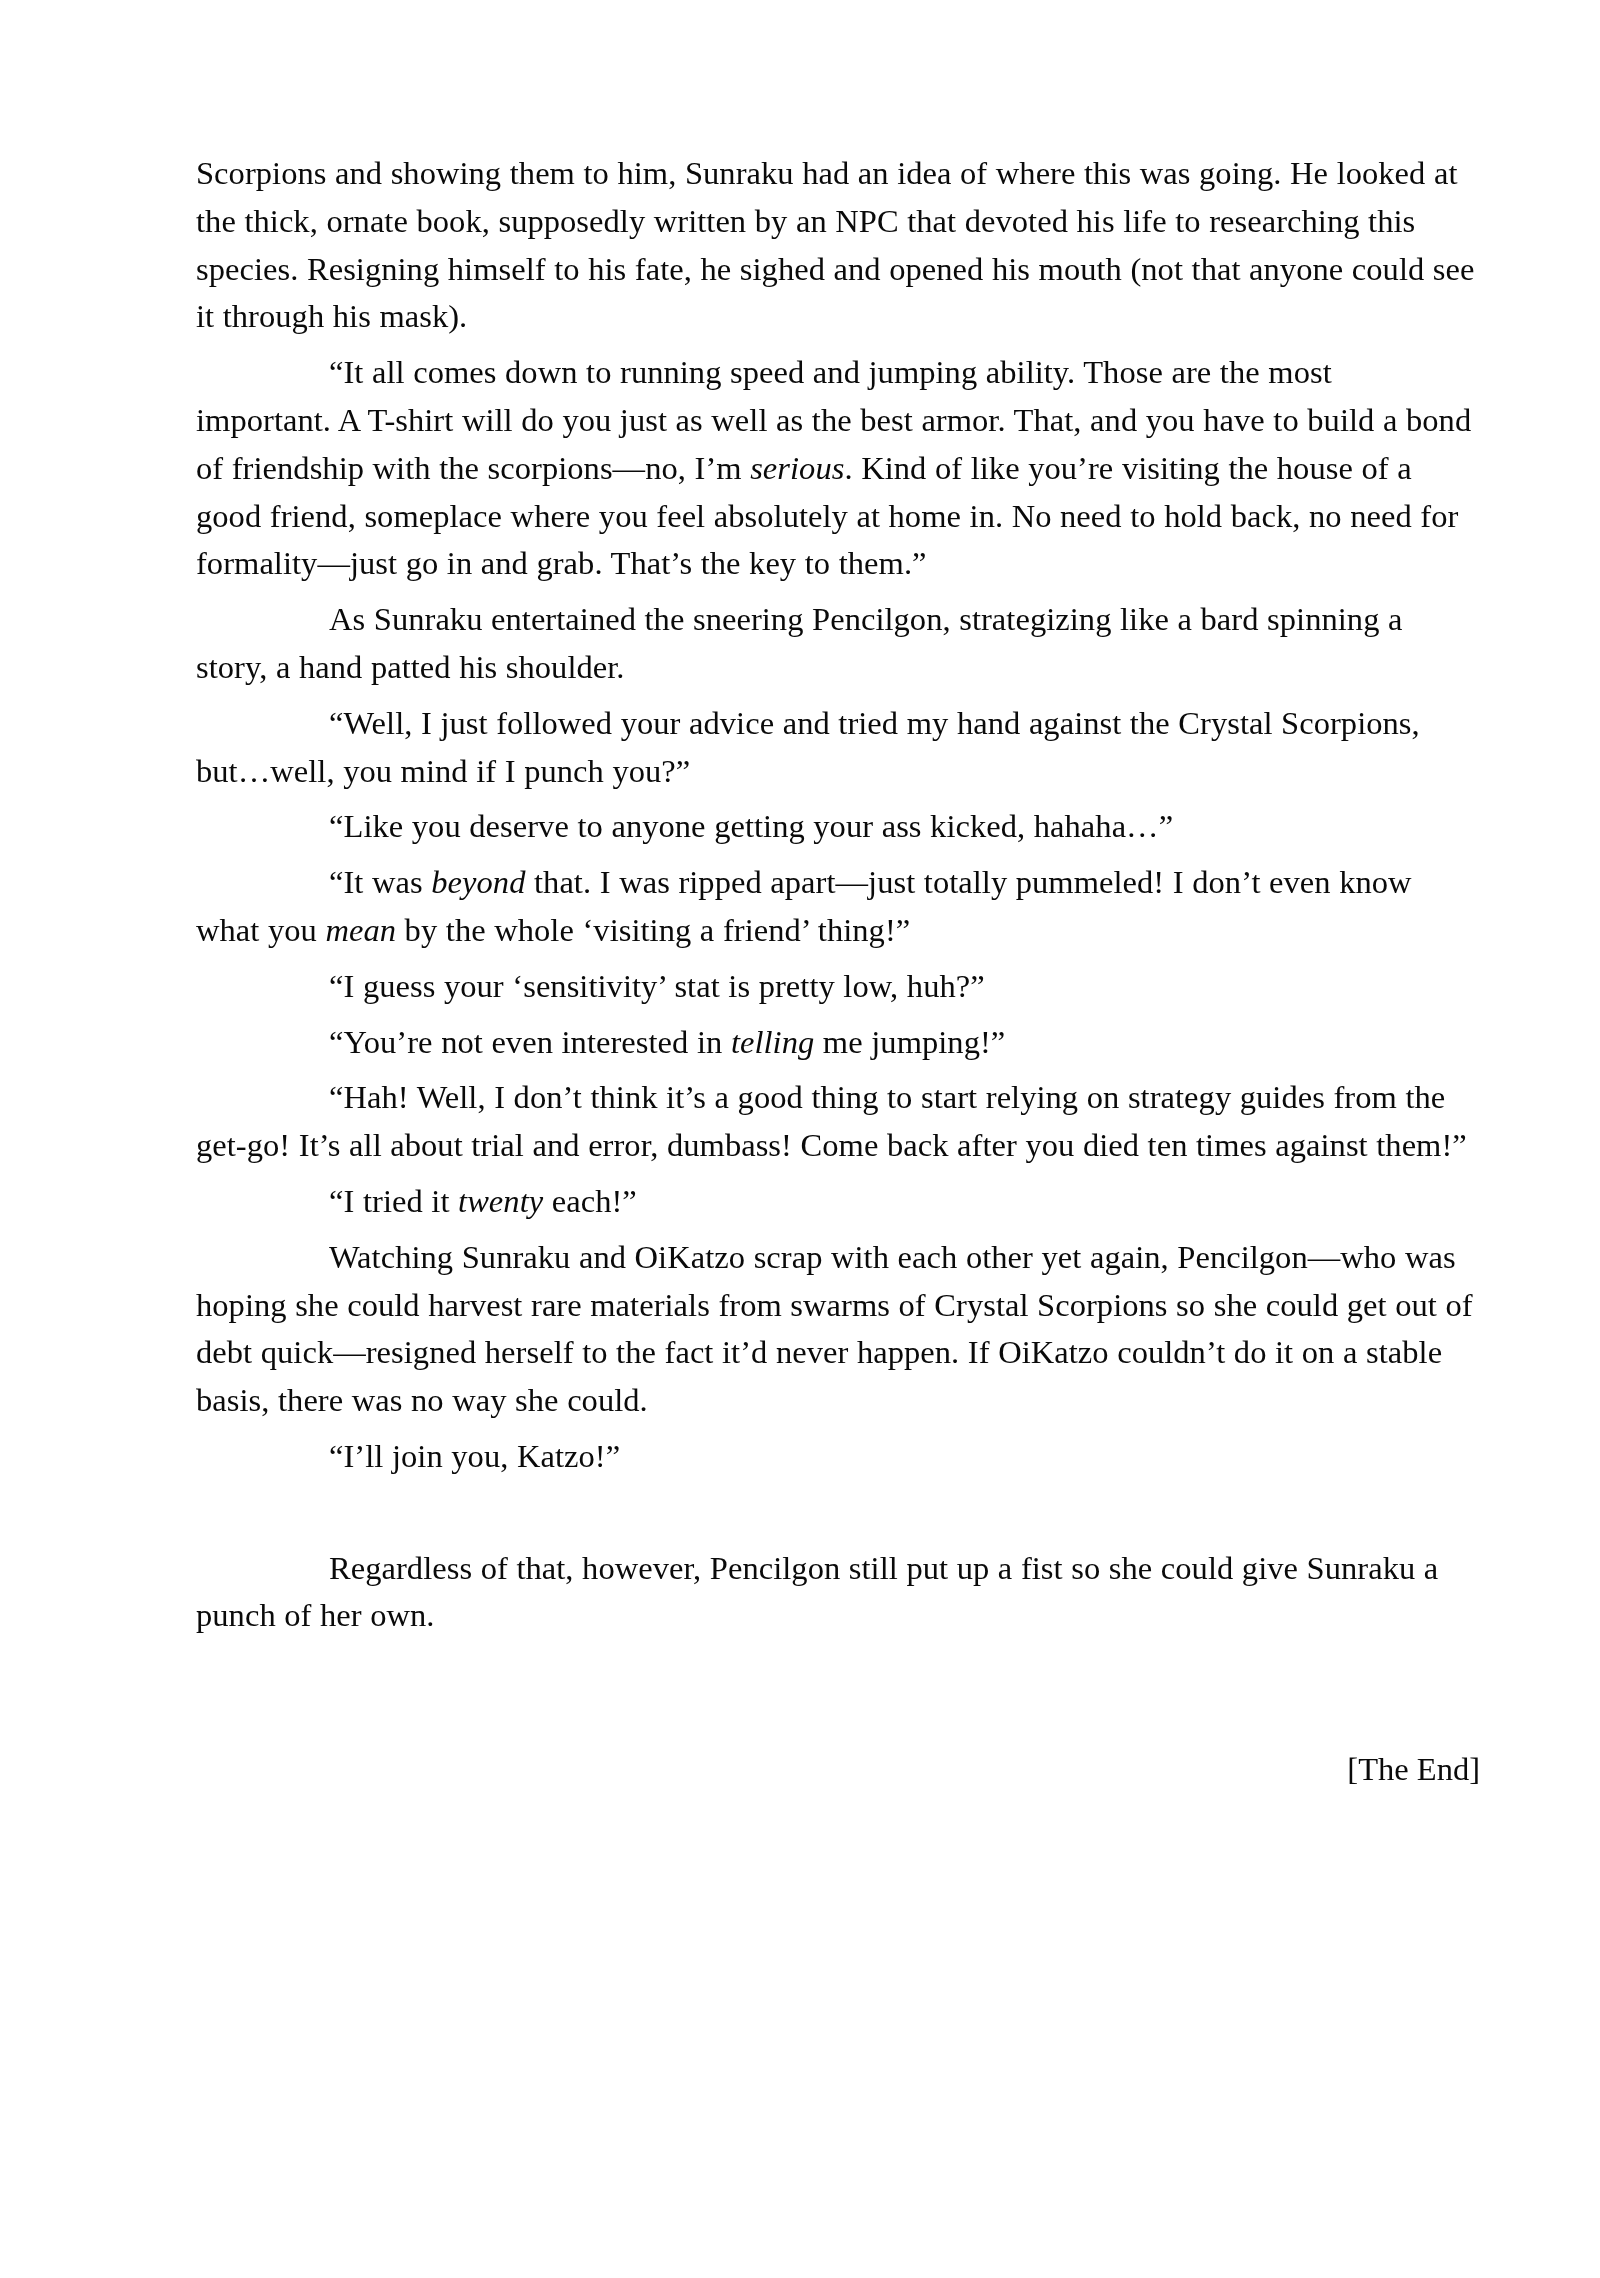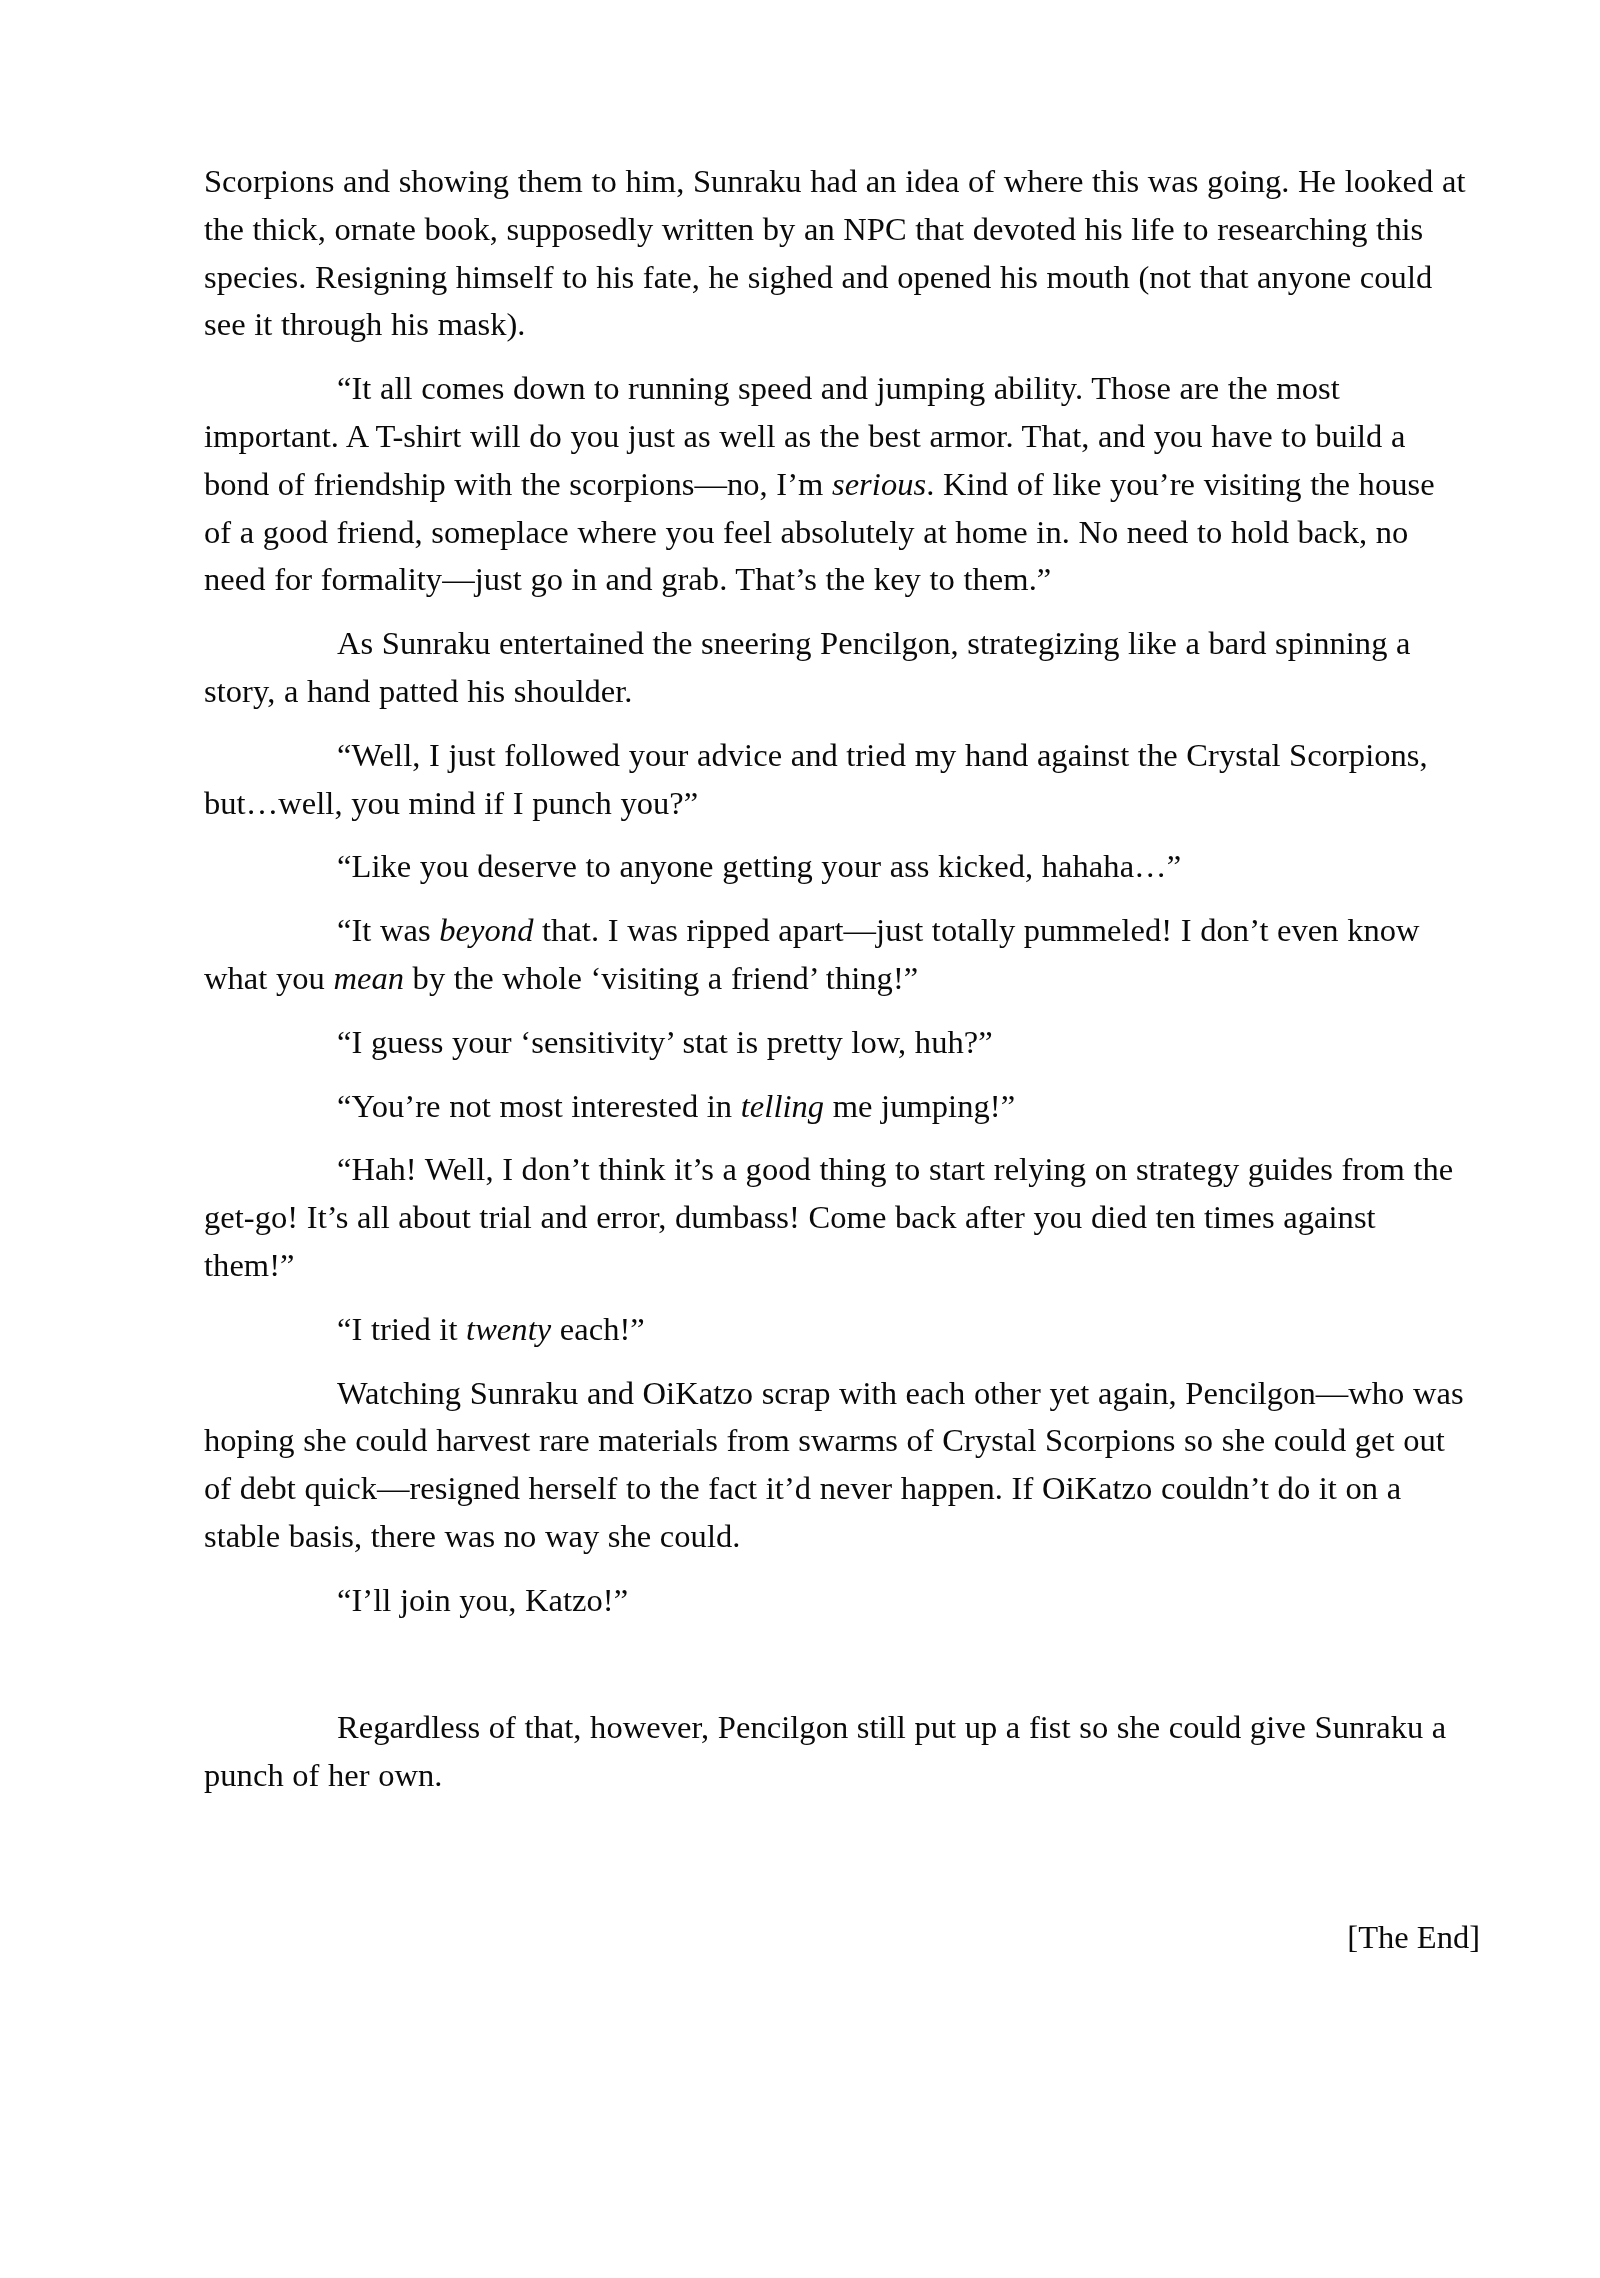--- a/index.html
+++ b/index.html
@@ -21,21 +21,21 @@
     left: 188px;
     top: 142px;
     width: 1295px;
   }
   .para {
     font-family: "Liberation Serif", "DejaVu Serif", serif;
     font-size: 32.5px;
     line-height: 47.8px;
     color: #0a0a0a;
     text-align: left;
-    margin: 16px;
+    margin: 8px;
     text-indent: 0;
     letter-spacing: 0.05px;
     word-spacing: 0.4px;
     -webkit-font-smoothing: antialiased;
   }
   .para.indent {
     text-indent: 133px;
   }
   .blank-line {
     height: 47.8px;
@@ -59,21 +59,21 @@
 <div class="page">
   <div class="text-column">
     <div id="body-text">
         <p class="para"><span>Scorpions and showing them to him, Sunraku had an idea of where this was going. He looked at the thick, ornate book, supposedly written by an NPC that devoted his life to researching this species. Resigning himself to his fate, he sighed and opened his mouth (not that anyone could see it through his mask).</span></p>
         <p class="para indent"><span>“It all comes down to running speed and jumping ability. Those are the most important. A T-shirt will do you just as well as the best armor. That, and you have to build a bond of friendship with the scorpions—no, I’m </span><em>serious</em><span>. Kind of like you’re visiting the house of a good friend, someplace where you feel absolutely at home in. No need to hold back, no need for formality—just go in and grab. That’s the key to them.”</span></p>
         <p class="para indent"><span>As Sunraku entertained the sneering Pencilgon, strategizing like a bard spinning a story, a hand patted his shoulder.</span></p>
         <p class="para indent"><span>“Well, I just followed your advice and tried my hand against the Crystal Scorpions, but…well, you mind if I punch you?”</span></p>
         <p class="para indent"><span>“Like you deserve to anyone getting your ass kicked, hahaha…”</span></p>
         <p class="para indent"><span>“It was </span><em>beyond</em><span> that. I was ripped apart—just totally pummeled! I don’t even know what you </span><em>mean</em><span> by the whole ‘visiting a friend’ thing!”</span></p>
         <p class="para indent"><span>“I guess your ‘sensitivity’ stat is pretty low, huh?”</span></p>
-        <p class="para indent"><span>“You’re not most interested in </span><em>telling</em><span> me jumping!”</span></p>
+        <p class="para indent"><span>“You’re not even interested in </span><em>telling</em><span> me jumping!”</span></p>
         <p class="para indent"><span>“Hah! Well, I don’t think it’s a good thing to start relying on strategy guides from the get-go! It’s all about trial and error, dumbass! Come back after you died ten times against them!”</span></p>
         <p class="para indent"><span>“I tried it </span><em>twenty</em><span> each!”</span></p>
         <p class="para indent"><span>Watching Sunraku and OiKatzo scrap with each other yet again, Pencilgon—who was hoping she could harvest rare materials from swarms of Crystal Scorpions so she could get out of debt quick—resigned herself to the fact it’d never happen. If OiKatzo couldn’t do it on a stable basis, there was no way she could.</span></p>
         <p class="para indent"><span>“I’ll join you, Katzo!”</span></p>
         <div class="blank-line"></div>
         <p class="para indent"><span>Regardless of that, however, Pencilgon still put up a fist so she could give Sunraku a punch of her own.</span></p>
       </div>
     <div class="end-spacer"></div>
     <p class="end-line">[The End]</p>
   </div>

